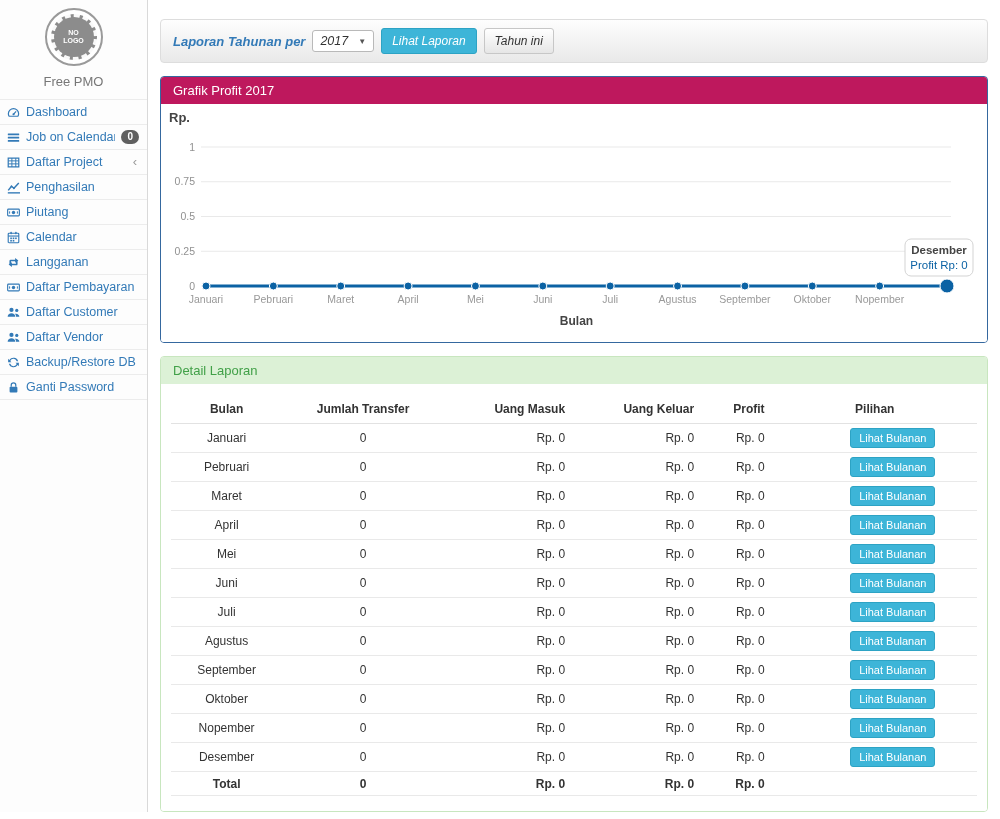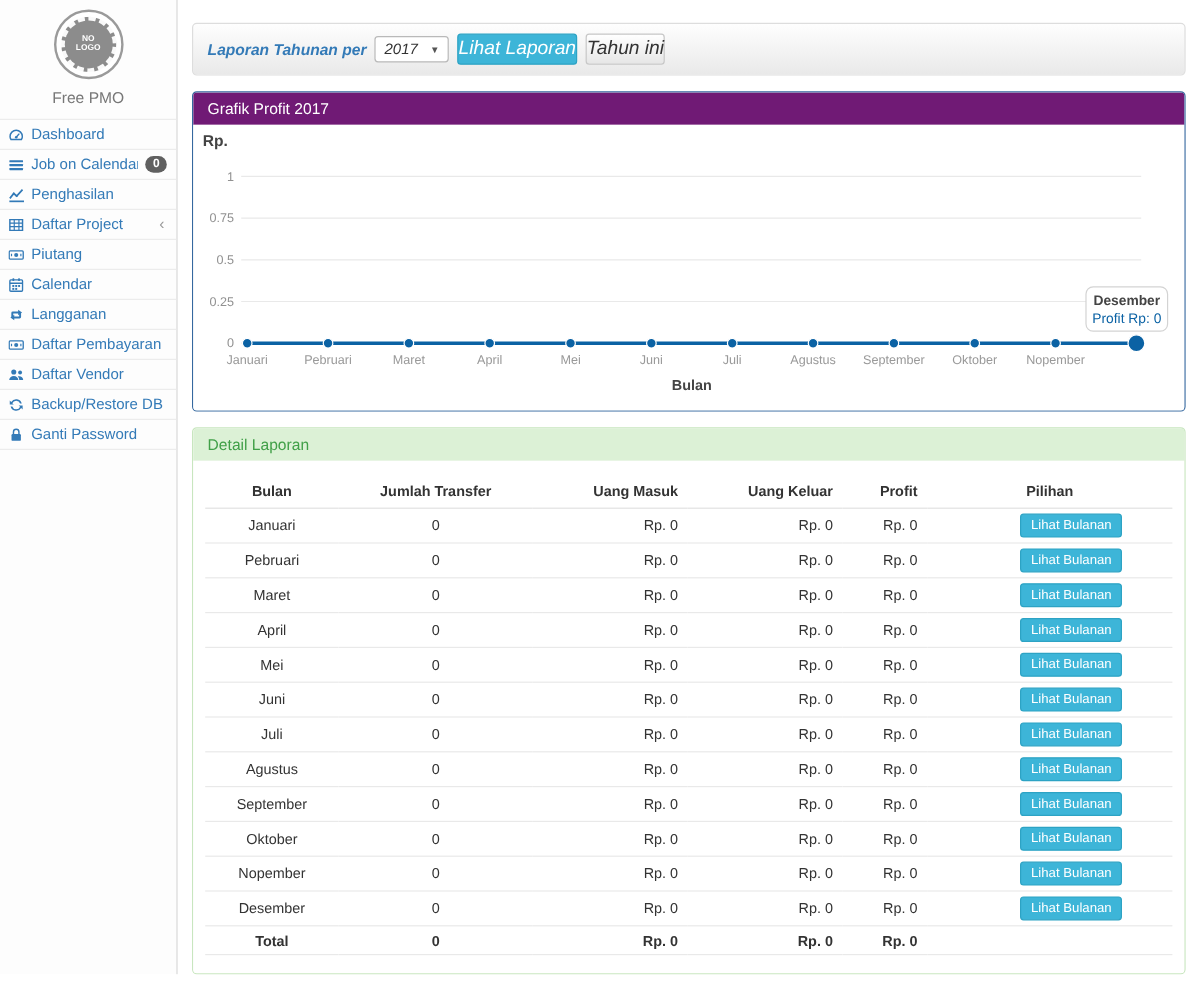--- a/index.html
+++ b/index.html
@@ -59,28 +59,28 @@
     background:linear-gradient(#fefefe,#e9e9e9);
     padding:8px 12px; display:flex; align-items:center; gap:7px;font-style:italic;
   }
   .filter-label { color:#337ab7; font-weight:bold; font-size:13px; }
   .select-box {
     background:#fff; border:1px solid #b9b9b9; border-radius:3px;
     padding:3px 7px; font-size:12.5px; color:#333;
     display:inline-flex; align-items:center; gap:10px; cursor:pointer;text-align:right;
   }
   .select-box .caret { font-size:8px; color:#555; }
-  .btn { border-radius:3px; font-size:16px; padding:5px 0; cursor:pointer;
+  .btn { border-radius:3px; font-size:12px; padding:5px 10px; cursor:pointer;
          display:inline-block; line-height:14px; }
   .btn-info { background:#3db5d8; border:1px solid #2da3c4; color:#fff; }
   .btn-default { background:linear-gradient(#fff,#e6e6e6); border:1px solid #c7c7c7; color:#333; }
 
   
   .chart-panel { margin-top:13px; border:1px solid #35689f; border-radius:4px; overflow:hidden; }
-  .chart-header { background:#701a75; color:#fff; font-size:13px; padding:6px 12px; }
+  .chart-header { background:#be185d; color:#fff; font-size:13px; padding:6px 12px; }
   .chart-body { background:#fff; }
   .chart-body svg { display:block; width:100%; height:auto; }
 
   
   .detail-panel { margin-top:13px; border:1px solid #c8e6bf; border-radius:4px; overflow:hidden; }
   .detail-header { background:#dcf1d6; color:#41a048; font-size:13px; padding:6px 12px; }
   .detail-body { background:#fff; padding:12px 10px 15px; }
   table.report { width:100%; border-collapse:collapse; font-size:12px; color:#333; }
   table.report th { font-weight:bold; padding:6px 8px 7px; border-bottom:1px solid #e2e2e2; }
   table.report td { padding:4px 8px; border-top:1px solid #e9e9e9; height:24px; }
@@ -120,37 +120,37 @@
               <rect x="1" y="7" width="14" height="2.3" rx="0.5"></rect>
               <rect x="1" y="11" width="14" height="2.3" rx="0.5"></rect>
             </svg>
           </span>
           <span class="label">Job on Calendar</span>
           <span class="nav-badge">0</span>
         </div>
         <div class="nav-item">
           <span class="icon">
             <svg viewBox="0 0 16 16">
+              <path d="M1.5 2.5h13v11h-13z" fill="none" stroke="currentColor" stroke-width="1.5"></path>
+              <path d="M1.5 6h13M1.5 9.7h13M6 2.5v11M10.8 2.5v11" stroke="currentColor" stroke-width="1.2" fill="none"></path>
+            </svg>
+          </span>
+          <span class="label">Daftar Project</span>
+          <span class="nav-chevron">‹</span>
+        </div>
+        <div class="nav-item">
+          <span class="icon">
+            <svg viewBox="0 0 16 16">
               <path d="M1 14.6h15" stroke="currentColor" stroke-width="1.7"></path>
               <path d="M1.5 11.5 5.5 6.5 8.5 9 14.5 2.5" fill="none" stroke="currentColor" stroke-width="1.8"></path>
               <circle cx="5.5" cy="6.5" r="1.1"></circle>
               <circle cx="8.5" cy="9" r="1.1"></circle>
             </svg>
           </span>
           <span class="label">Penghasilan</span>
-        </div>
-        <div class="nav-item">
-          <span class="icon">
-            <svg viewBox="0 0 16 16">
-              <path d="M1.5 2.5h13v11h-13z" fill="none" stroke="currentColor" stroke-width="1.5"></path>
-              <path d="M1.5 6h13M1.5 9.7h13M6 2.5v11M10.8 2.5v11" stroke="currentColor" stroke-width="1.2" fill="none"></path>
-            </svg>
-          </span>
-          <span class="label">Daftar Project</span>
-          <span class="nav-chevron">‹</span>
         </div>
         <div class="nav-item">
           <span class="icon">
             <svg viewBox="0 0 16 16">
               <rect x="0.8" y="3.8" width="14.4" height="8.4" rx="1" fill="none" stroke="currentColor" stroke-width="1.4"></rect>
               <circle cx="8" cy="8" r="2.1"></circle>
               <path d="M3.2 6.6v2.8M12.8 6.6v2.8" stroke="currentColor" stroke-width="1.2"></path>
             </svg>
           </span>
           <span class="label">Piutang</span>
@@ -182,20 +182,31 @@
         </div>
         <div class="nav-item">
           <span class="icon">
             <svg viewBox="0 0 16 16">
               <rect x="0.8" y="3.8" width="14.4" height="8.4" rx="1" fill="none" stroke="currentColor" stroke-width="1.4"></rect>
               <circle cx="8" cy="8" r="2.1"></circle>
               <path d="M3.2 6.6v2.8M12.8 6.6v2.8" stroke="currentColor" stroke-width="1.2"></path>
             </svg>
           </span>
           <span class="label">Daftar Pembayaran</span>
+        </div>
+        <div class="nav-item">
+          <span class="icon">
+            <svg viewBox="0 0 16 16">
+              <circle cx="5.5" cy="4.9" r="2.6"></circle>
+              <path d="M0.8 13.2c0-2.6 2.1-4.3 4.7-4.3s4.7 1.7 4.7 4.3z"></path>
+              <circle cx="12" cy="5.5" r="2"></circle>
+              <path d="M11 9.4c2.3.1 4.2 1.6 4.2 3.8h-4.1c0-1.5-.5-2.8-1.5-3.6.4-.1.9-.2 1.4-.2z"></path>
+            </svg>
+          </span>
+          <span class="label">Daftar Customer</span>
         </div>
         <div class="nav-item">
           <span class="icon">
             <svg viewBox="0 0 16 16">
               <circle cx="5.5" cy="4.9" r="2.6"></circle>
               <path d="M0.8 13.2c0-2.6 2.1-4.3 4.7-4.3s4.7 1.7 4.7 4.3z"></path>
               <circle cx="12" cy="5.5" r="2"></circle>
               <path d="M11 9.4c2.3.1 4.2 1.6 4.2 3.8h-4.1c0-1.5-.5-2.8-1.5-3.6.4-.1.9-.2 1.4-.2z"></path>
             </svg>
           </span>

